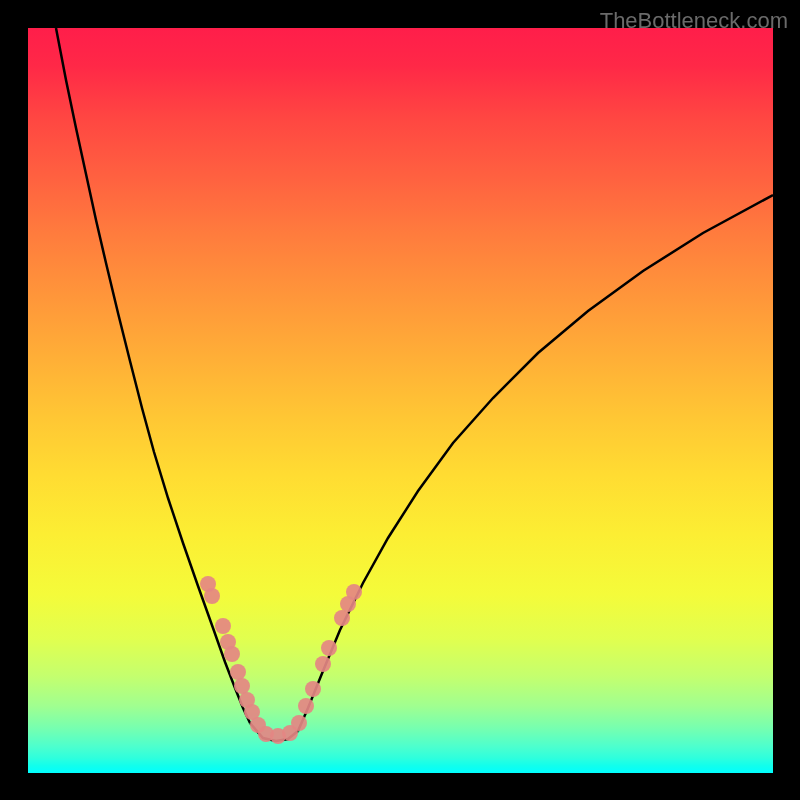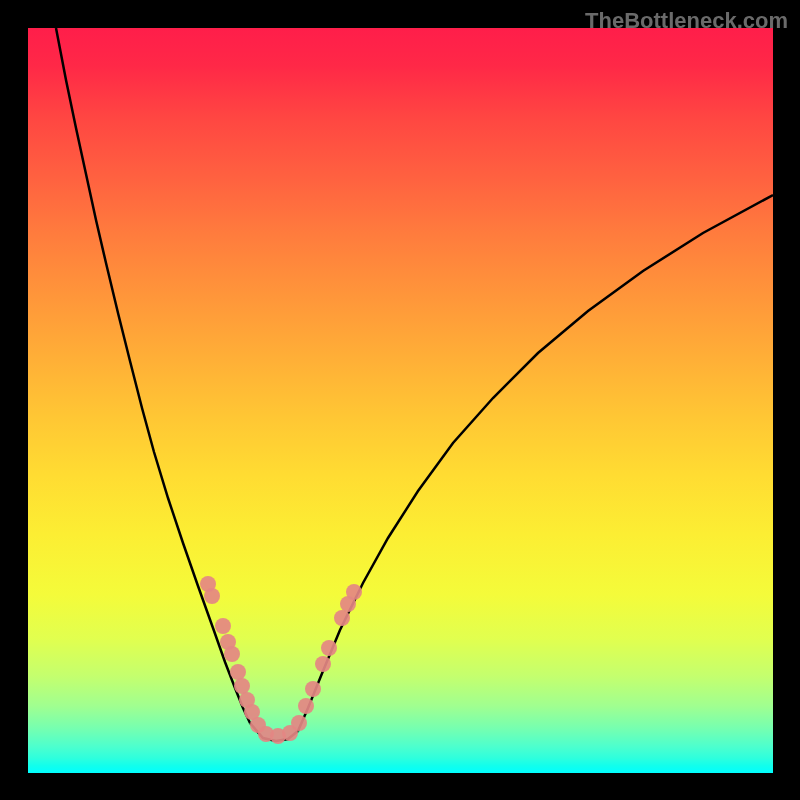--- a/index.html
+++ b/index.html
@@ -14,21 +14,21 @@
       position: relative;
       overflow: hidden;
     }
     .watermark {
       position: absolute;
       top: 8px;
       right: 12px;
       color: #6a6a6a;
       font-family: Arial, sans-serif;
       font-size: 22px;
-      font-weight: 700;
+      font-weight: 400;
       z-index: 10;
     }
     .chart-area {
       position: absolute;
       top: 28px;
       left: 28px;
       width: 745px;
       height: 745px;
       background: linear-gradient(to bottom,
         #ff1e4a 0%,

